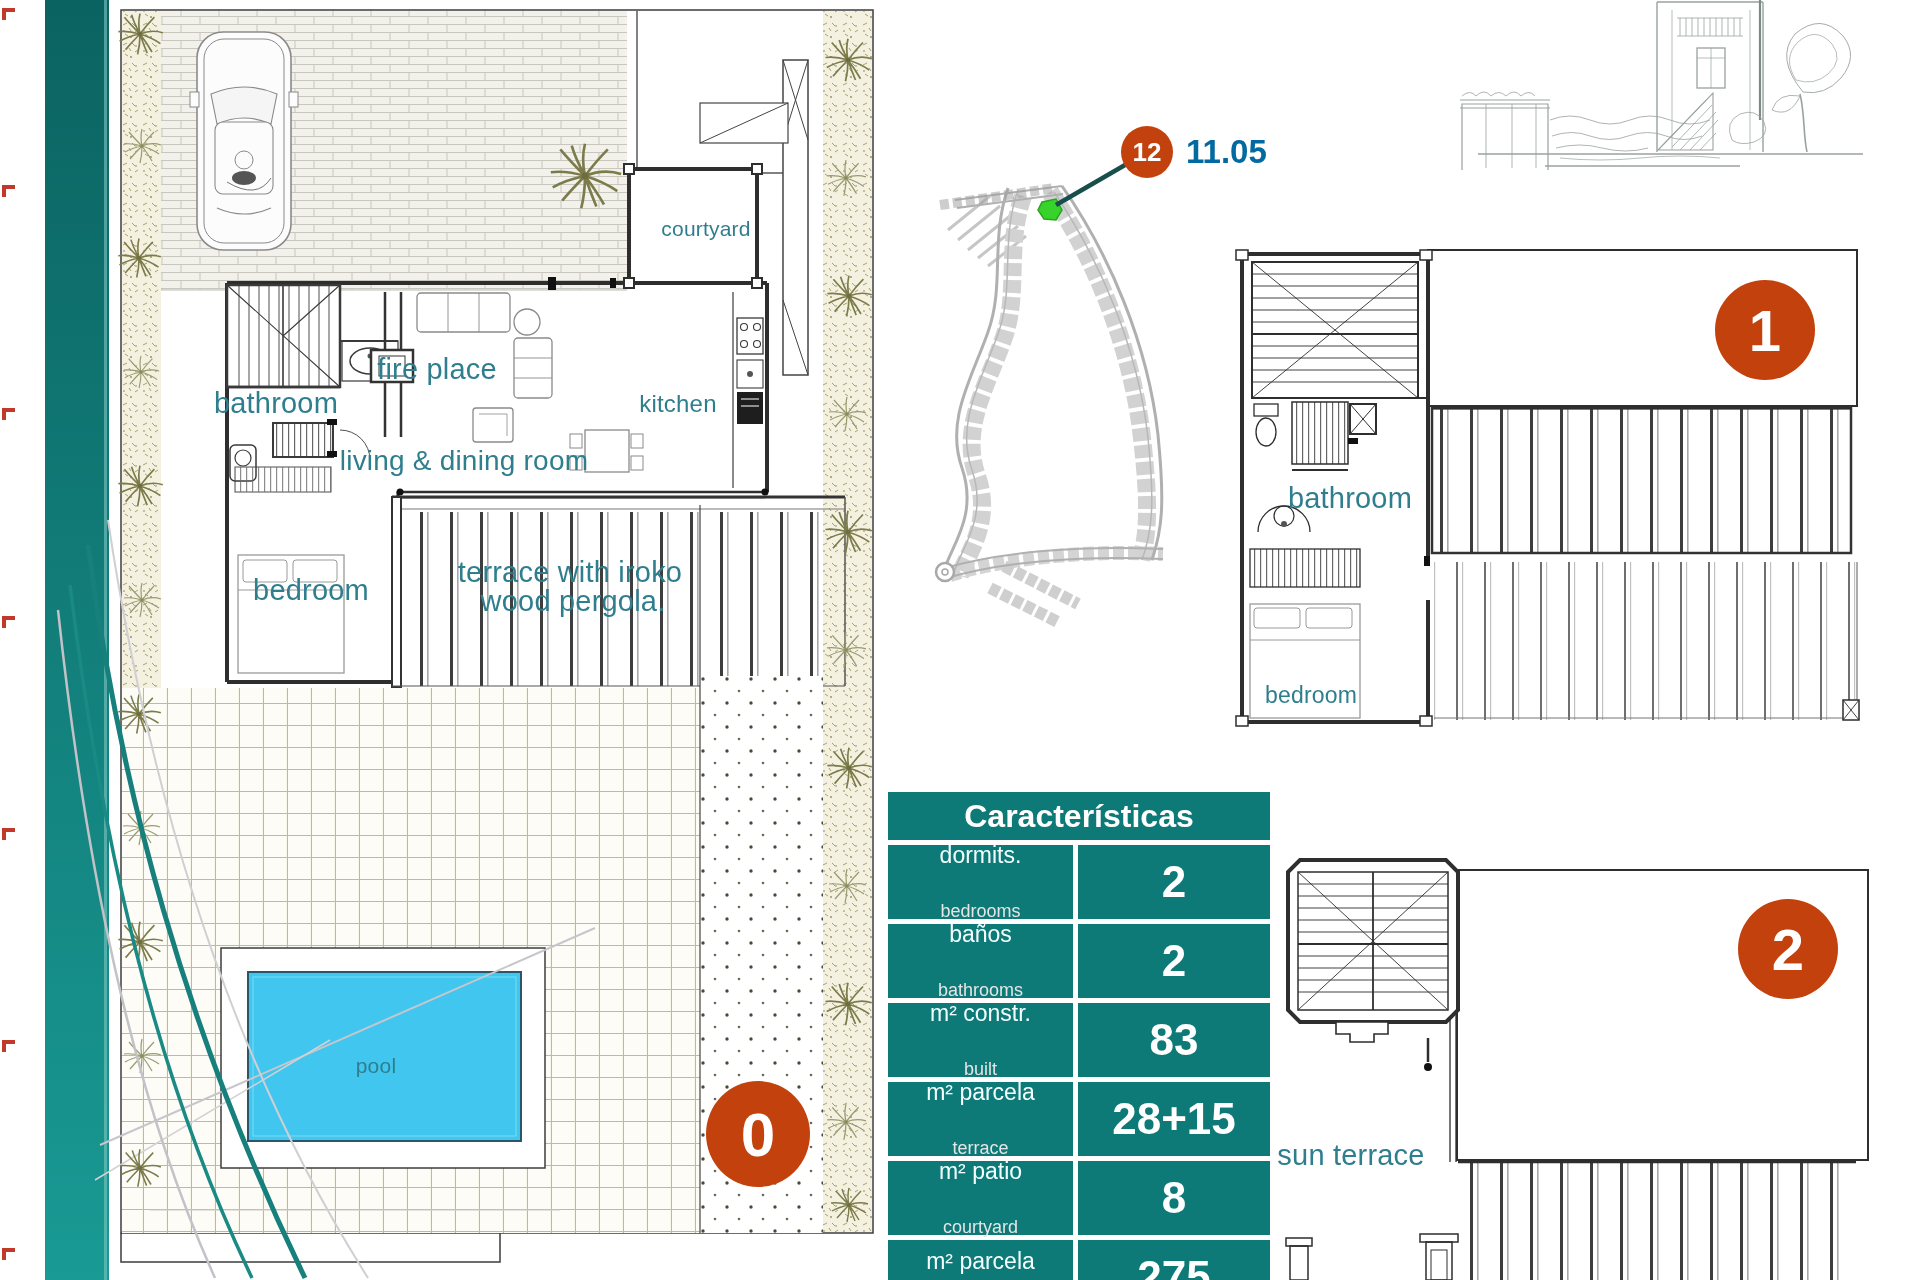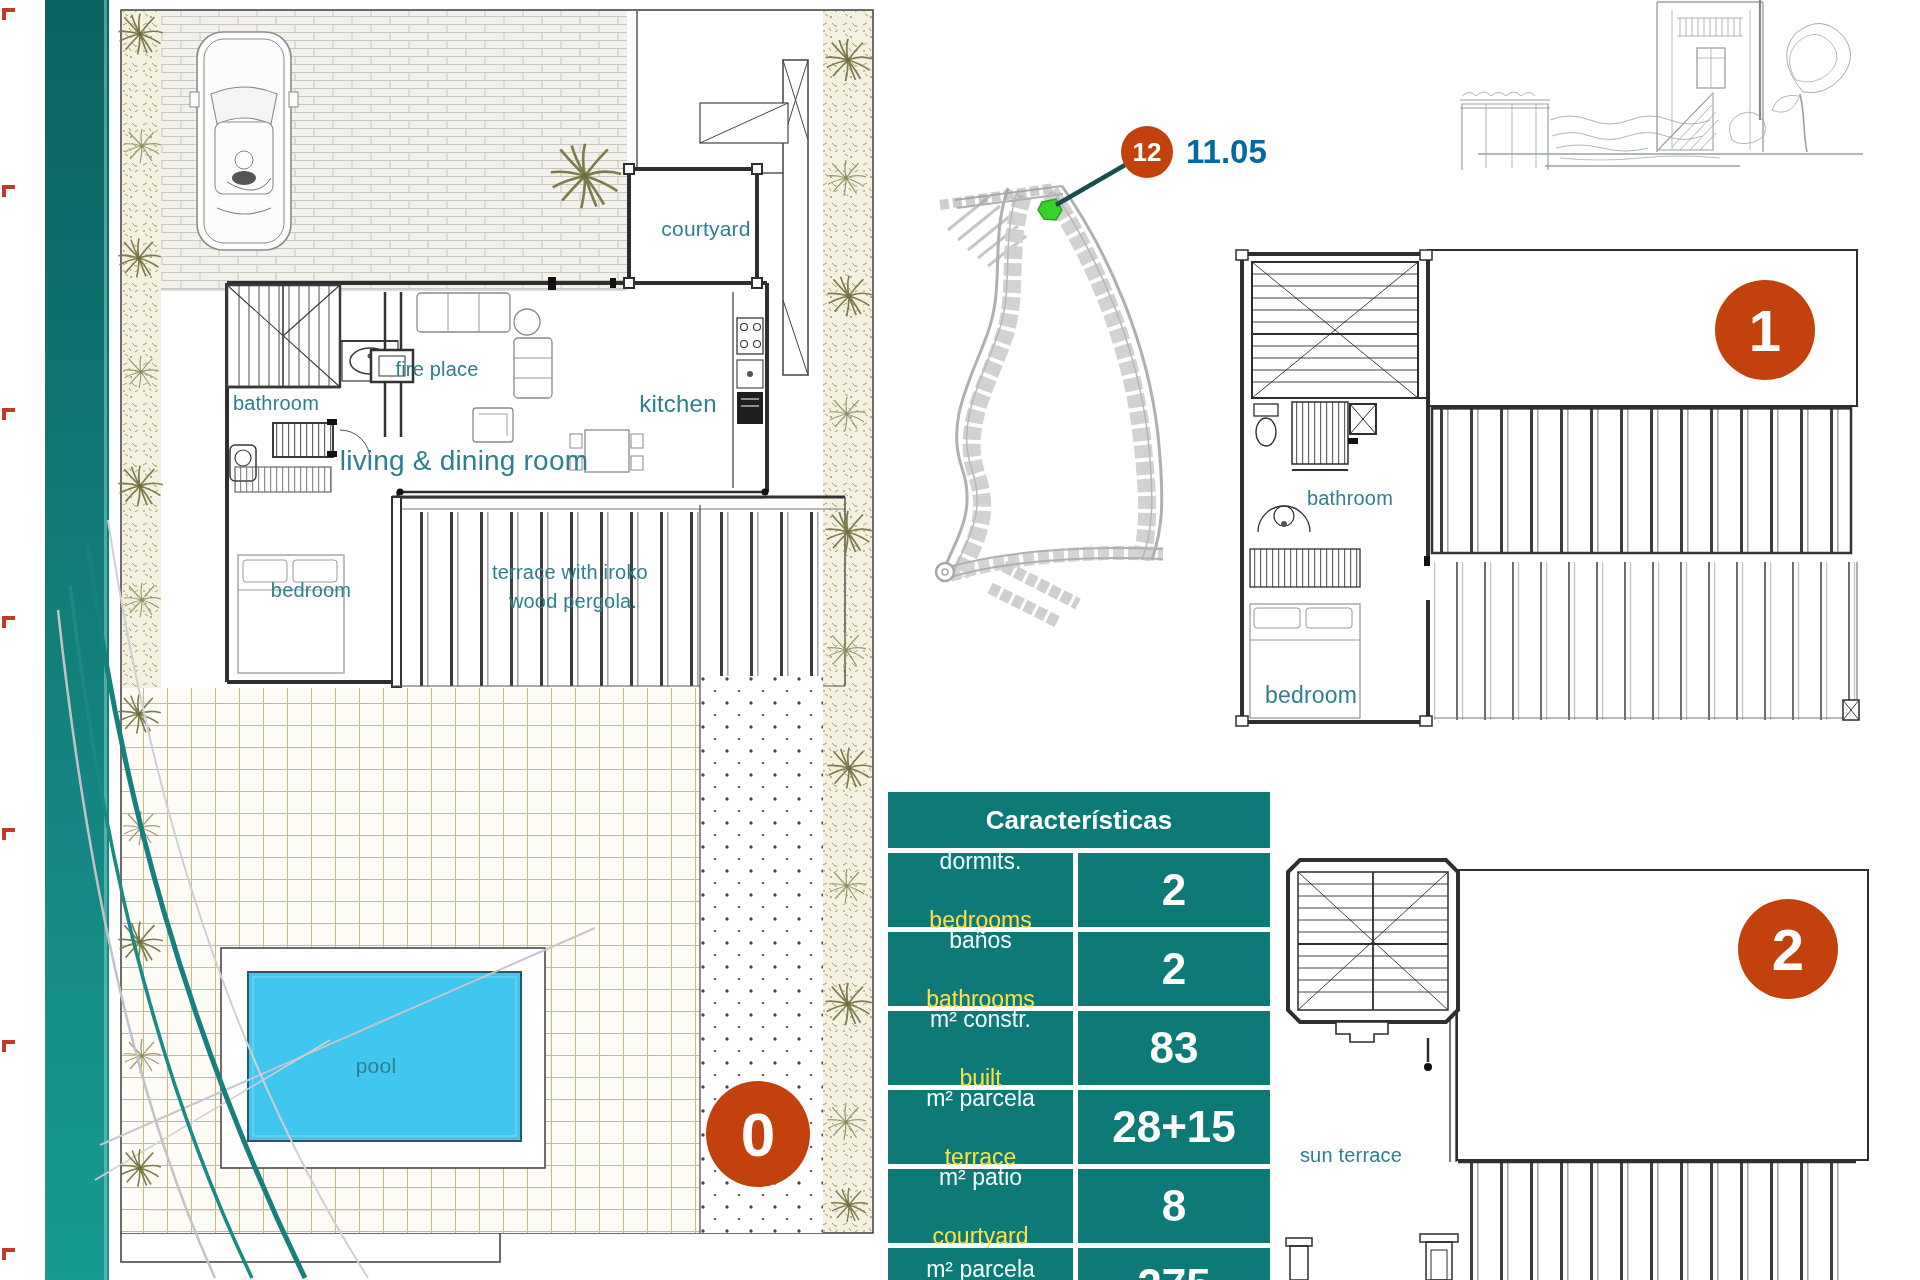--- a/index.html
+++ b/index.html
@@ -1,39 +1,39 @@
 <!DOCTYPE html>
 <html><head>
 <meta charset="utf-8">
 <style>
   html,body{margin:0;padding:0;background:#e8e8e8;}
   .page{position:relative;width:1920px;height:1280px;background:#ffffff;overflow:hidden;
         font-family:"Liberation Sans", sans-serif;}
   .page svg{position:absolute;left:0;top:0;}
   
-  .plabel{position:absolute;transform:translate(-50%,-50%);color:#2f7e8e;font-size:20px;
+  .plabel{position:absolute;transform:translate(-50%,-50%);color:#2f7e8e;font-size:29px;
           white-space:nowrap;z-index:6;letter-spacing:.2px;}
   
   .badge{position:absolute;background:#c2410c;color:#ffffff;border-radius:50%;
          display:flex;align-items:center;justify-content:center;font-weight:bold;z-index:7;}
   .badge-0{left:706px;top:1081px;width:104px;height:106px;font-size:62px;}
   .badge-1{left:1715px;top:280px;width:100px;height:100px;font-size:58px;}
   .badge-2{left:1738px;top:899px;width:100px;height:100px;font-size:58px;}
   .badge-12{left:1121px;top:126px;width:52px;height:52px;font-size:26px;}
   .elev-value{position:absolute;left:1186px;top:133px;font-size:33px;font-weight:bold;
               color:#0369a1;z-index:7;}
   
   .char-table{position:absolute;left:888px;top:792px;width:382px;z-index:8;}
-  .char-header{height:56px;background:#0e7a78;color:#ffffff;font-weight:bold;font-size:26px;
+  .char-header{height:48px;background:#0e7a78;color:#ffffff;font-weight:bold;font-size:32px;
                display:flex;align-items:center;justify-content:center;}
   .char-row{display:flex;margin-top:5px;height:74px;}
   .char-cell{background:#0e7a78;display:flex;align-items:center;justify-content:center;gap:33px;}
   .char-label{width:185px;flex-direction:column;line-height:1.13;}
   .char-label .es{color:#f4ffff;font-size:23px;}
-  .char-label .en{color:#fde047;font-size:23px;text-align:center;}
+  .char-label .en{color:#e5e5e5;font-size:18px;text-align:center;}
   .char-value{flex:1;margin-left:5px;color:#ffffff;font-weight:bold;font-size:44px;}
 </style>
 </head>
 <body>
 
 <div class="page">
 
 <svg width="1920" height="1280" viewBox="0 0 1920 1280">
   <defs>
     <linearGradient id="gradTeal" x1="0" y1="0" x2="0" y2="1">

